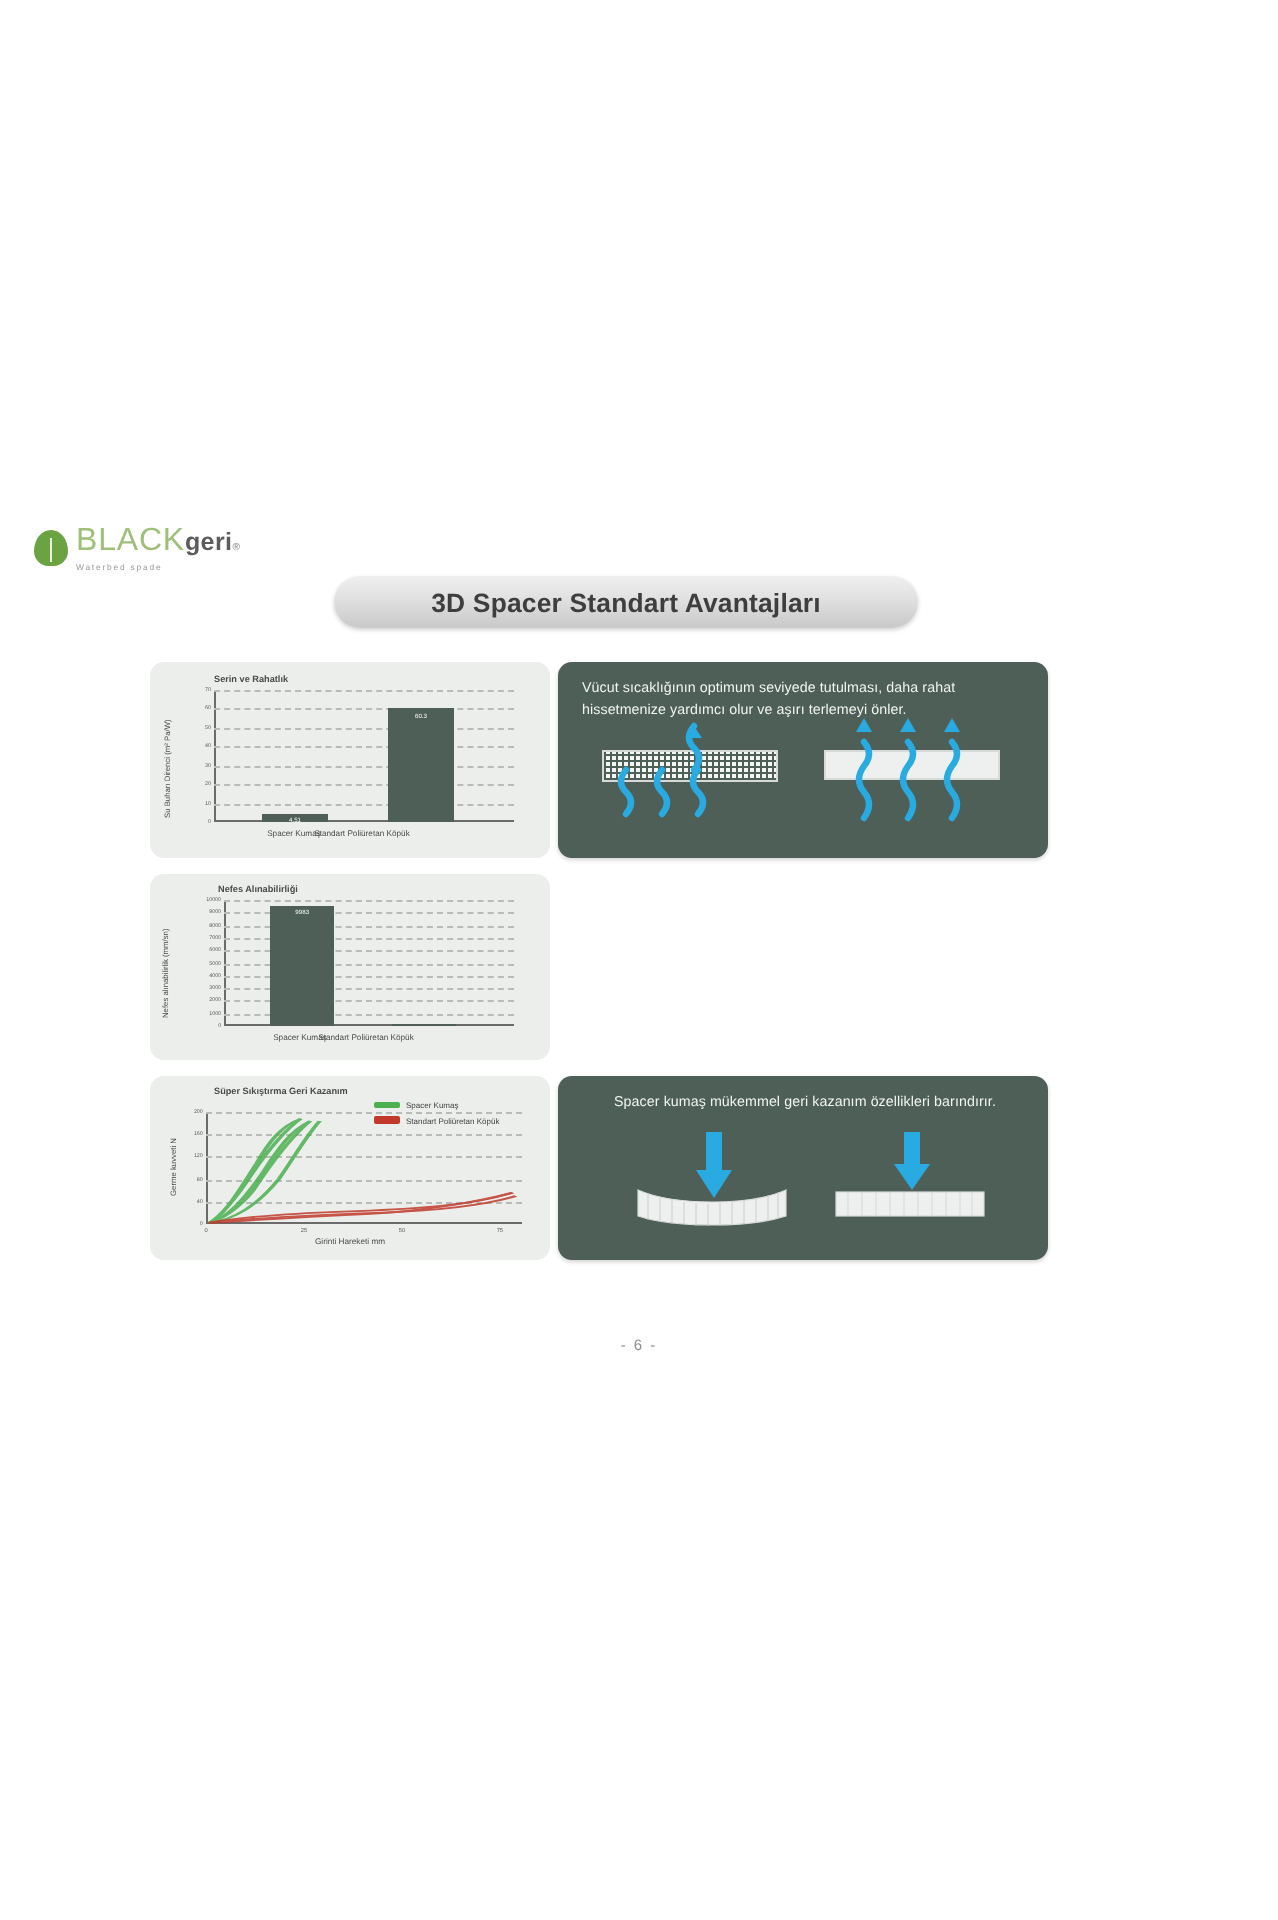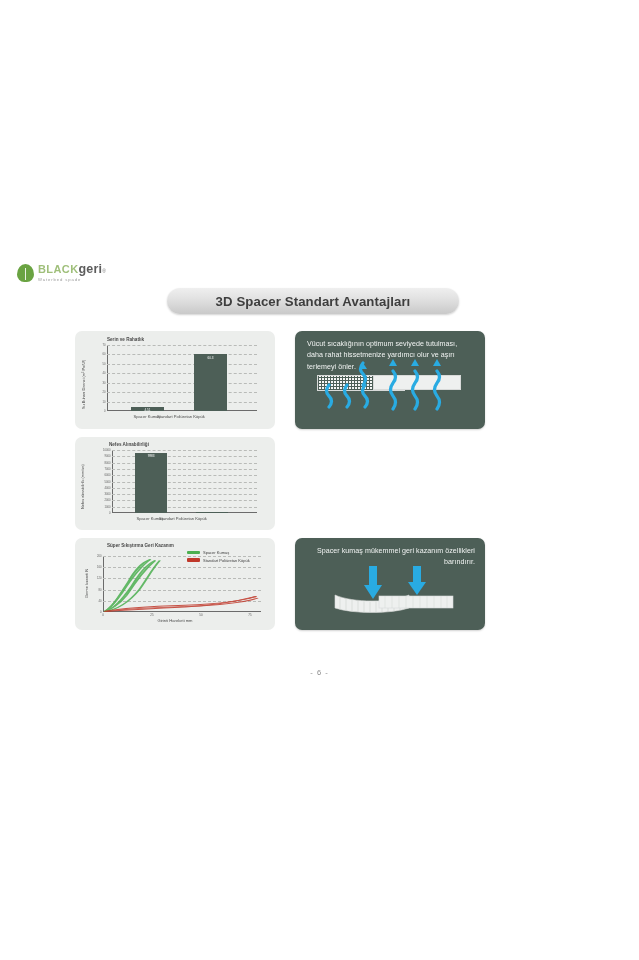--- a/index.html
+++ b/index.html
@@ -16,39 +16,39 @@
   .logo-mark .leaf{
     position:absolute;inset:0;background:#6aa342;
     border-radius:50% 50% 42% 42%/58% 58% 42% 42%;
   }
   .logo-mark .stem{
     position:absolute;left:50%;top:4px;width:1.5px;height:12px;
     margin-left:-0.75px;background:#ffffff;opacity:.85;
   }
   .logo-words{display:flex;flex-direction:column;line-height:1;}
   .logo-row{display:flex;align-items:baseline;}
-  .logo-black{font-size:11px;font-weight:700;color:#9fbf7a;letter-spacing:.4px;}
+  .logo-black{font-size:16px;font-weight:400;color:#9fbf7a;letter-spacing:.4px;}
   .logo-spade{font-size:12.5px;font-weight:700;color:#5c5c5c;letter-spacing:.2px;}
   .logo-reg{font-size:5px;color:#7a7a7a;vertical-align:super;}
   .logo-tag{font-size:4.2px;color:#9a9a9a;letter-spacing:.9px;margin-top:2.5px;}
 
   
   .title-pill{
     position:absolute;left:167px;top:288px;width:292px;height:26px;
     border-radius:13px;
     background:linear-gradient(180deg,#efefef 0%,#e2e2e2 40%,#c9c9c9 100%);
     box-shadow:0 1px 2px rgba(0,0,0,.18);
     display:flex;align-items:center;justify-content:center;
   }
   .title-pill span{
     font-size:13.2px;font-weight:700;color:#3e3e3e;letter-spacing:.1px;
   }
 
   
-  .row{position:absolute;left:75px;width:410px;display:flex;gap:20px;}
+  .row{position:absolute;left:75px;width:449px;display:flex;gap:4px;}
   #row1{top:331px;height:98px;}
   #row2{top:437px;height:93px;}
   #row3{top:538px;height:92px;}
 
   .chart-card{
     width:200px;background:#eceeec;border-radius:7px;
     position:relative;overflow:hidden;
   }
   .info-card{
     flex:1;background:#4d5f57;border-radius:7px;
@@ -303,21 +303,21 @@
       <div class="lg-item">
         <span class="lg-sw" style="background:#C0392B;"></span>
         <span class="lg-tx">Standart Poliüretan Köpük</span>
       </div>
     </div>
 
     <div class="xlab" style="left:0;right:0;top:80px;">Girinti Hareketi mm</div>
   </div>
 
   <div class="info-card">
-    <div class="info-text" style="text-align:right;">Spacer kumaş mükemmel geri kazanım özellikleri barındırır.</div>
+    <div class="info-text" style="text-align:center;">Spacer kumaş mükemmel geri kazanım özellikleri barındırır.</div>
 
     <svg style="position:absolute;left:38px;top:54px;width:78px;height:22px;" viewBox="0 0 78 22">
       <path d="M2 3 C20 11 58 11 76 3 L76 16 C58 22 20 22 2 16 Z" fill="#eef0ef" stroke="#d8dad9" stroke-width=".6"></path>
       <g stroke="#c3cac6" stroke-width=".45">
         <path d="M7 5 L7 18"></path>
           <path d="M13 7 L13 19"></path>
           <path d="M19 8 L19 20"></path>
         <path d="M25 9 L25 20"></path>
           <path d="M31 9.5 L31 21"></path>
           <path d="M37 10 L37 21"></path>

